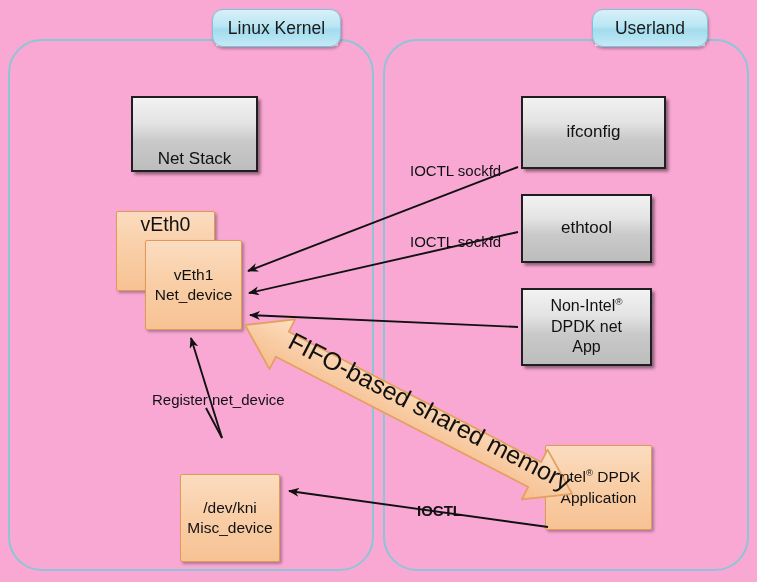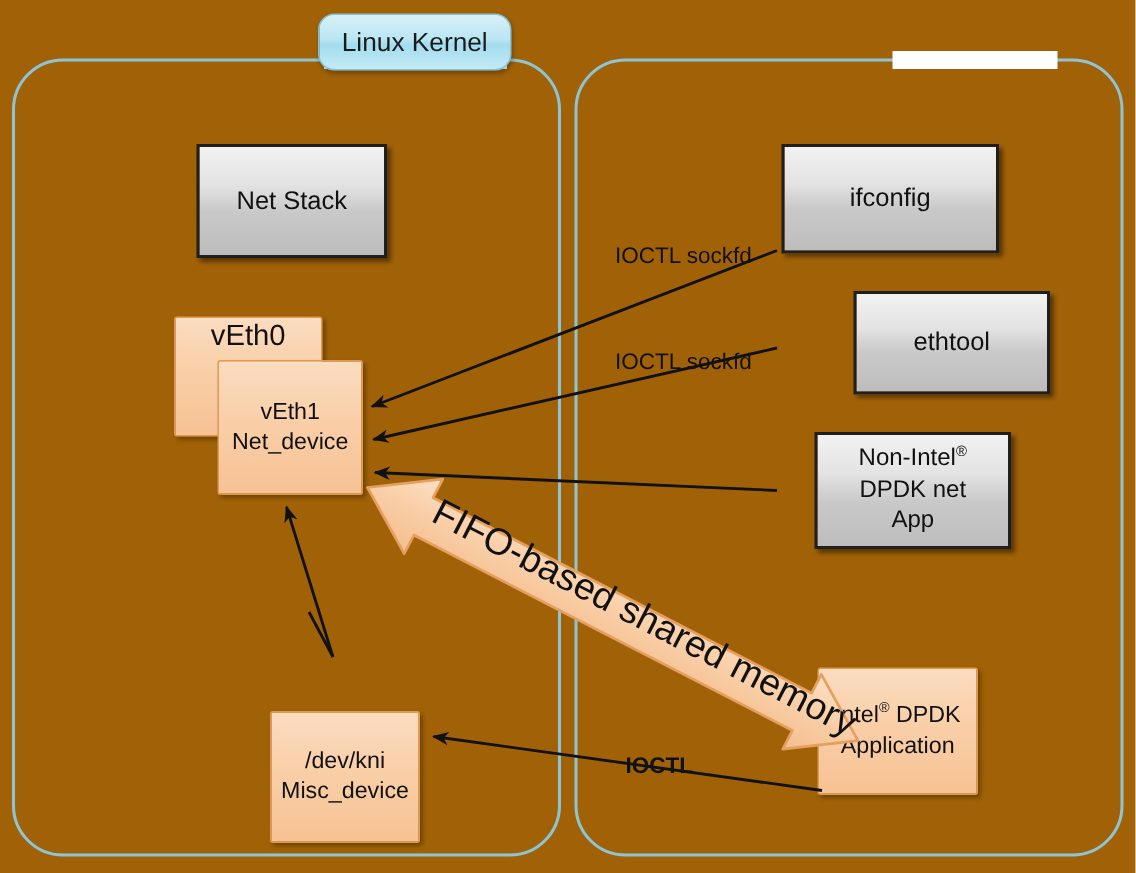--- a/index.html
+++ b/index.html
@@ -7,21 +7,21 @@
     padding: 0;
     background: #ffffff;
   }
   body {
     font-family: "Liberation Sans", sans-serif;
   }
   #canvas {
     position: relative;
     width: 757px;
     height: 582px;
-    background: #a16207;
+    background: #f9a8d4;
     overflow: hidden;
   }
 
   
   .region {
     position: absolute;
     border: 2.5px solid #8ec5d6;
     border-radius: 34px;
     background: transparent;
     box-sizing: border-box;
@@ -108,22 +108,25 @@
 
   <div class="region" style="left:8px; top:39px; width:366px; height:532px;"></div>
   <div class="region" style="left:383px; top:39px; width:366px; height:532px;"></div>
 
   <div style="position:absolute; left:216px; top:34px; width:122px; height:12px; background:#ffffff; z-index:5;"></div>
   <div style="position:absolute; left:595px; top:34px; width:110px; height:12px; background:#ffffff; z-index:5;"></div>
 
   <div class="region-title" style="left:212px; top:9px; width:129px; height:38px;">
     <span>Linux Kernel</span>
   </div>
-
-  <div class="gbox" style="left:131px; top:96px; width:127px; height:76px;">
+  <div class="region-title" style="left:592px; top:9px; width:116px; height:38px;">
+    <span>Userland</span>
+  </div>
+
+  <div class="gbox" style="left:131px; top:96px; width:127px; height:76px;justify-content:flex-end;">
     <span>Net Stack</span>
   </div>
 
   <div class="obox veth0" style="left:116px; top:211px; width:99px; height:80px; justify-content:flex-start; ">
     <span>vEth0</span>
   </div>
 
   <div class="obox" style="left:145px; top:240px; width:97px; height:90px;text-align:right;">
     <span>vEth1</span>
     <span>Net_device</span>
@@ -131,25 +134,25 @@
 
   <div class="obox" style="left:180px; top:440px; width:100px; height:88px;margin-top:34px;">
     <span>/dev/kni</span>
     <span>Misc_device</span>
   </div>
 
   <div class="gbox" style="left:521px; top:96px; width:145px; height:73px;">
     <span>ifconfig</span>
   </div>
 
-  <div class="gbox" style="left:521px; top:194px; width:131px; height:69px;margin-left:48px;">
+  <div class="gbox" style="left:521px; top:194px; width:131px; height:69px;">
     <span>ethtool</span>
   </div>
 
-  <div class="gbox" style="left:521px; top:288px; width:131px; height:78px; font-size:16px;margin-left:22px;">
+  <div class="gbox" style="left:521px; top:288px; width:131px; height:78px; font-size:16px;">
     <span>Non-Intel<sup>®</sup></span>
     <span>DPDK net</span>
     <span>App</span>
   </div>
 
   <div class="obox" style="left:545px; top:445px; width:107px; height:85px;">
     <span>Intel<sup>®</sup> DPDK</span>
     <span>Application</span>
   </div>
 
@@ -198,16 +201,17 @@
     <text font-family="Liberation Sans, sans-serif" font-size="25" fill="#111">
       <textPath href="#fifoTextPath" startOffset="4%">FIFO-based shared memory</textPath>
     </text>
   </svg>
 
   <div class="lbl" style="left:410px; top:160px;">IOCTL sockfd</div>
 
   <div class="lbl" style="left:410px; top:231px;">IOCTL sockfd</div>
 
 
+  <div class="lbl" style="left:152px; top:389px;">Register net_device</div>
 
   <div class="lbl" style="left:417px; top:500px;font-weight:bold;">IOCTL</div>
 
 </div>
 
 </body></html>

